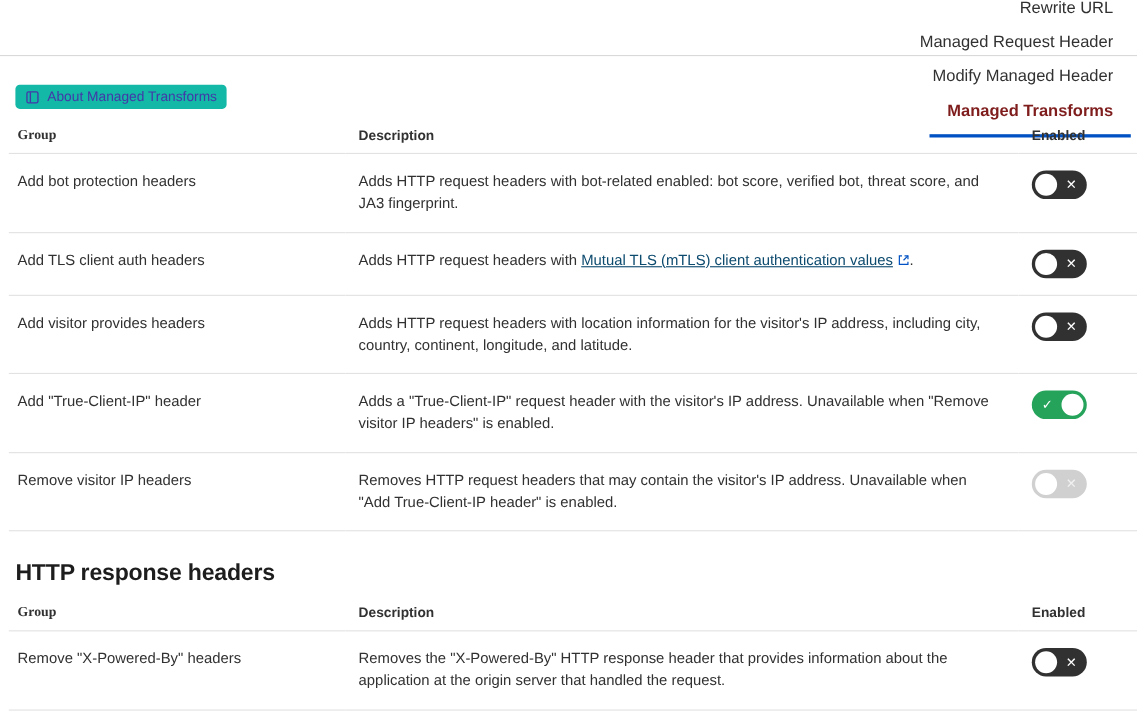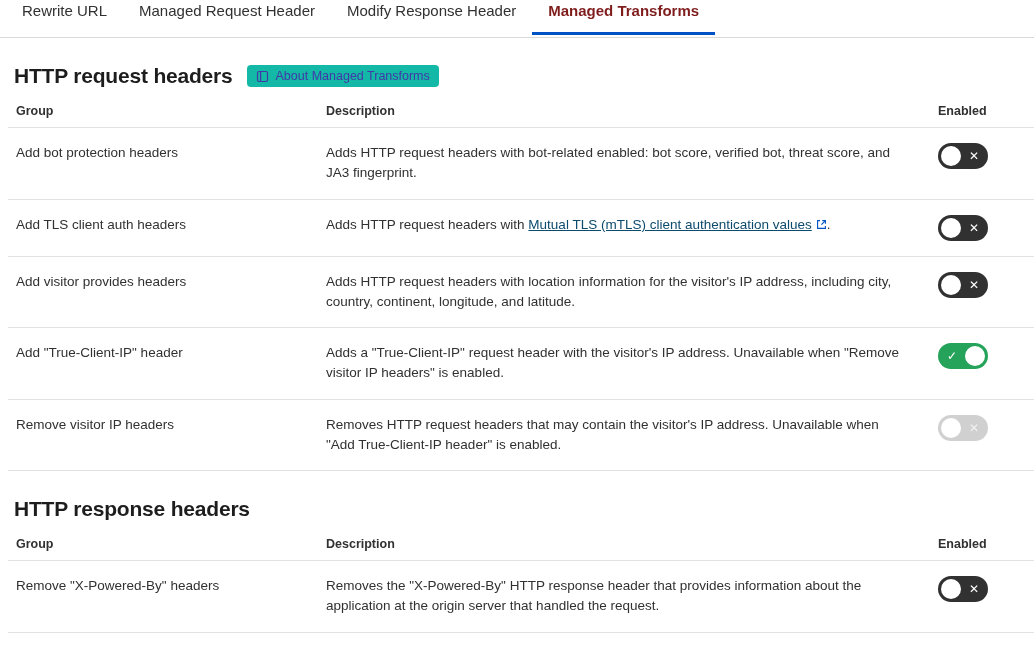--- a/index.html
+++ b/index.html
@@ -10,24 +10,25 @@
     height: 653px;
     background: #ffffff;
     font-family: "Liberation Sans", sans-serif;
     color: #313131;
     overflow: hidden;
   }
 
   
   .tabbar {
     display: flex;
-    align-items: center;
-    height: 38px;
+    align-items: flex-end;
+    height: 51px;
     border-bottom: 1px solid #d9d9d9;
     padding: 0 6px;
+    flex-direction: column;
   }
   .tab {
     font-size: 15px;
     color: #313131;
     padding: 0 16px 14px 16px;
     line-height: 1;
     cursor: pointer;
     white-space: nowrap;
     border-bottom: 3px solid transparent;
     margin-bottom: -1px;
@@ -72,21 +73,21 @@
     table-layout: fixed;
   }
   thead th {
     text-align: left;
     font-size: 12.5px;
     font-weight: bold;
     color: #313131;
     padding: 0 6px 9px 6px;
     border-bottom: 1px solid #e2e2e2;
   }
-  th.col-group { width: 306px; padding-left: 8px; }
+  th.col-group { width: 306px; padding-left: 8px; font-family: Liberation Serif, serif; }
   th.col-desc  { width: 612px; padding-left: 12px; }
   th.col-enabled { width: 112px; text-align: left; padding-left: 12px; }
 
   tbody td {
     font-size: 13.5px;
     line-height: 1.5;
     color: #313131;
     padding: 15px 6px;
     border-bottom: 1px solid #e2e2e2;
     vertical-align: top;
@@ -136,27 +137,26 @@
   .toggle.on .mark { right: auto; left: 9px; }
   .toggle.disabled { background: #d0d0d0; cursor: default; }
   .toggle.disabled .mark { color: #f1f1f1; }
 </style>
 </head>
 <body>
 
 <div class="tabbar">
   <div class="tab">Rewrite URL</div>
   <div class="tab">Managed Request Header</div>
-  <div class="tab">Modify Response Header</div>
+  <div class="tab">Modify Managed Header</div>
   <div class="tab active">Managed Transforms</div>
 </div>
 
 <div class="section">
   <div class="section-head">
-    <div class="section-title">HTTP request headers</div>
     <div class="about-chip">
       <span>
         <svg width="13" height="13" viewBox="0 0 13 13" aria-hidden="true">
           <rect x="1.5" y="1.5" width="10" height="10" rx="1.5" fill="none" stroke="#4338a8" stroke-width="1.2"></rect>
           <line x1="4.6" y1="1.8" x2="4.6" y2="11.2" stroke="#4338a8" stroke-width="1.2"></line>
         </svg>
       </span>
       <span>About Managed Transforms</span>
     </div>
   </div>

